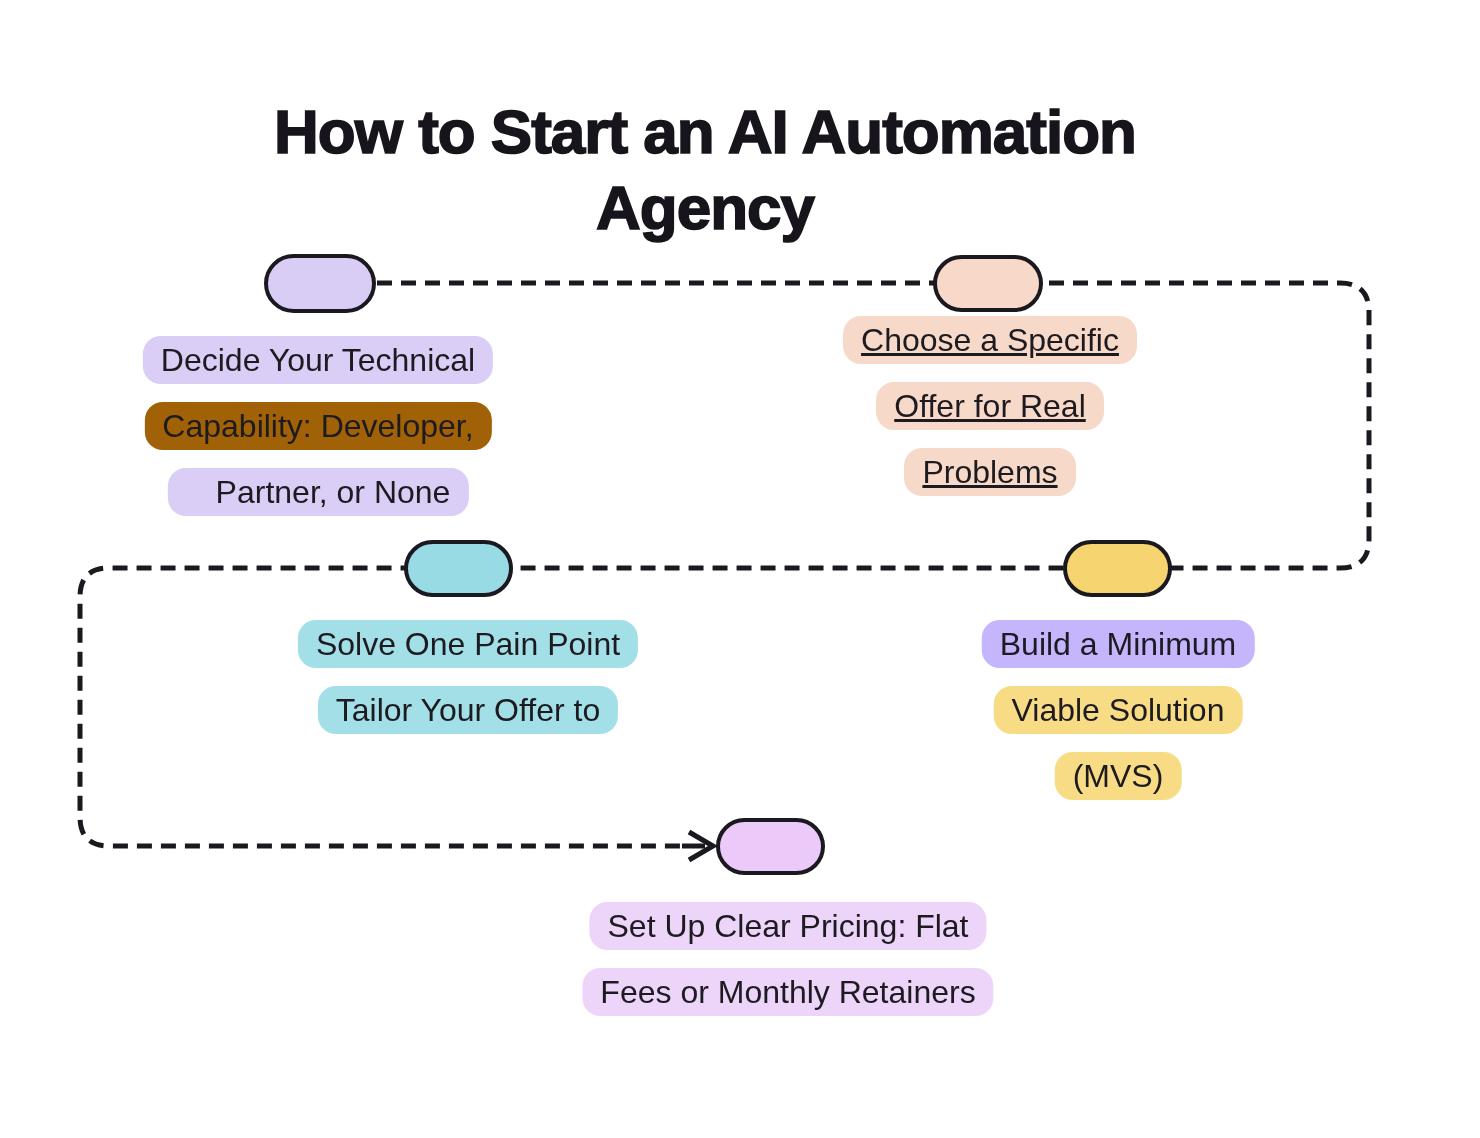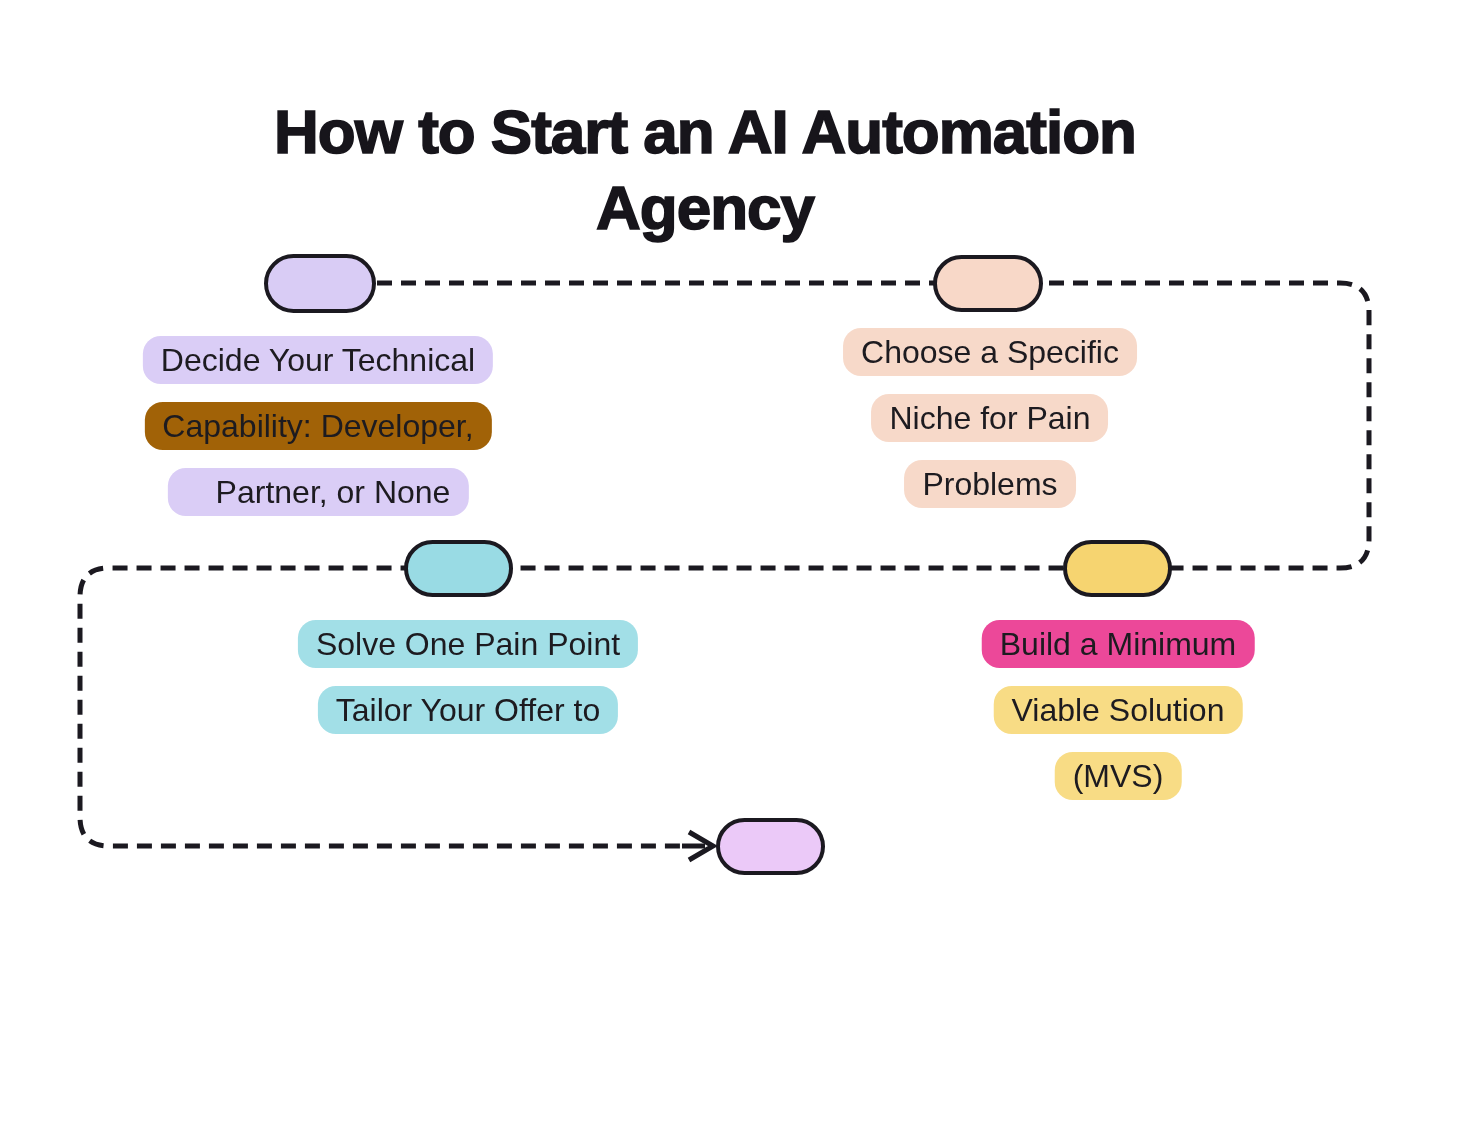--- a/index.html
+++ b/index.html
@@ -62,21 +62,21 @@
   }
   .step-label span{
     display:block;
     padding:6px 18px;
     border-radius:18px;
     white-space:nowrap;
     margin-top:-4px;
   }
   .step-label span:first-child{margin-top:0;}
   #label-1{left:318px;top:336px;}
-  #label-2{left:990px;top:328px;}
+  #label-2{left:990px;top:316px;text-decoration:underline;}
   #label-3{left:468px;top:620px;}
   #label-4{left:1118px;top:620px;}
   #label-5{left:788px;top:902px;}
 </style>
 </head>
 <body>
 
 <div class="canvas">
 
   <h1 class="title"><span>How to Start an AI Automation</span><br>
@@ -96,29 +96,33 @@
   <div class="pill" id="pill-5" style="background: rgb(235, 201, 248);"></div>
 
   <div class="step-label" id="label-1">
     <span style="background: rgb(218, 205, 246);">Decide Your Technical</span>
     <span style="background: #a16207; text-align: right;">Capability: Developer,</span>
     <span style="background: rgb(218, 205, 246); padding-left: 48px;">Partner, or None</span>
   </div>
 
   <div class="step-label" id="label-2">
     <span style="background: rgb(247, 217, 201);">Choose a Specific</span>
-    <span style="background: rgb(247, 217, 201);">Niche for Pain</span>
+    <span style="background: rgb(247, 217, 201);">Offer for Real</span>
     <span style="background: rgb(247, 217, 201); text-align: center;">Problems</span>
   </div>
 
   <div class="step-label" id="label-3">
     <span style="background: rgb(162, 223, 231);">Solve One Pain Point</span>
     <span style="background: rgb(162, 223, 231);">Tailor Your Offer to</span>
   </div>
 
   <div class="step-label" id="label-4">
-    <span style="background: #ec4899;">Build a Minimum</span>
+    <span style="background: #c4b5fd;">Build a Minimum</span>
     <span style="background: rgb(248, 220, 133);">Viable Solution</span>
     <span style="background: rgb(248, 220, 133);">(MVS)</span>
   </div>
 
+  <div class="step-label" id="label-5">
+    <span style="background: rgb(237, 212, 249);">Set Up Clear Pricing: Flat</span>
+    <span style="background: rgb(237, 212, 249);">Fees or Monthly Retainers</span>
+  </div>
 
 </div>
 
 </body></html>

